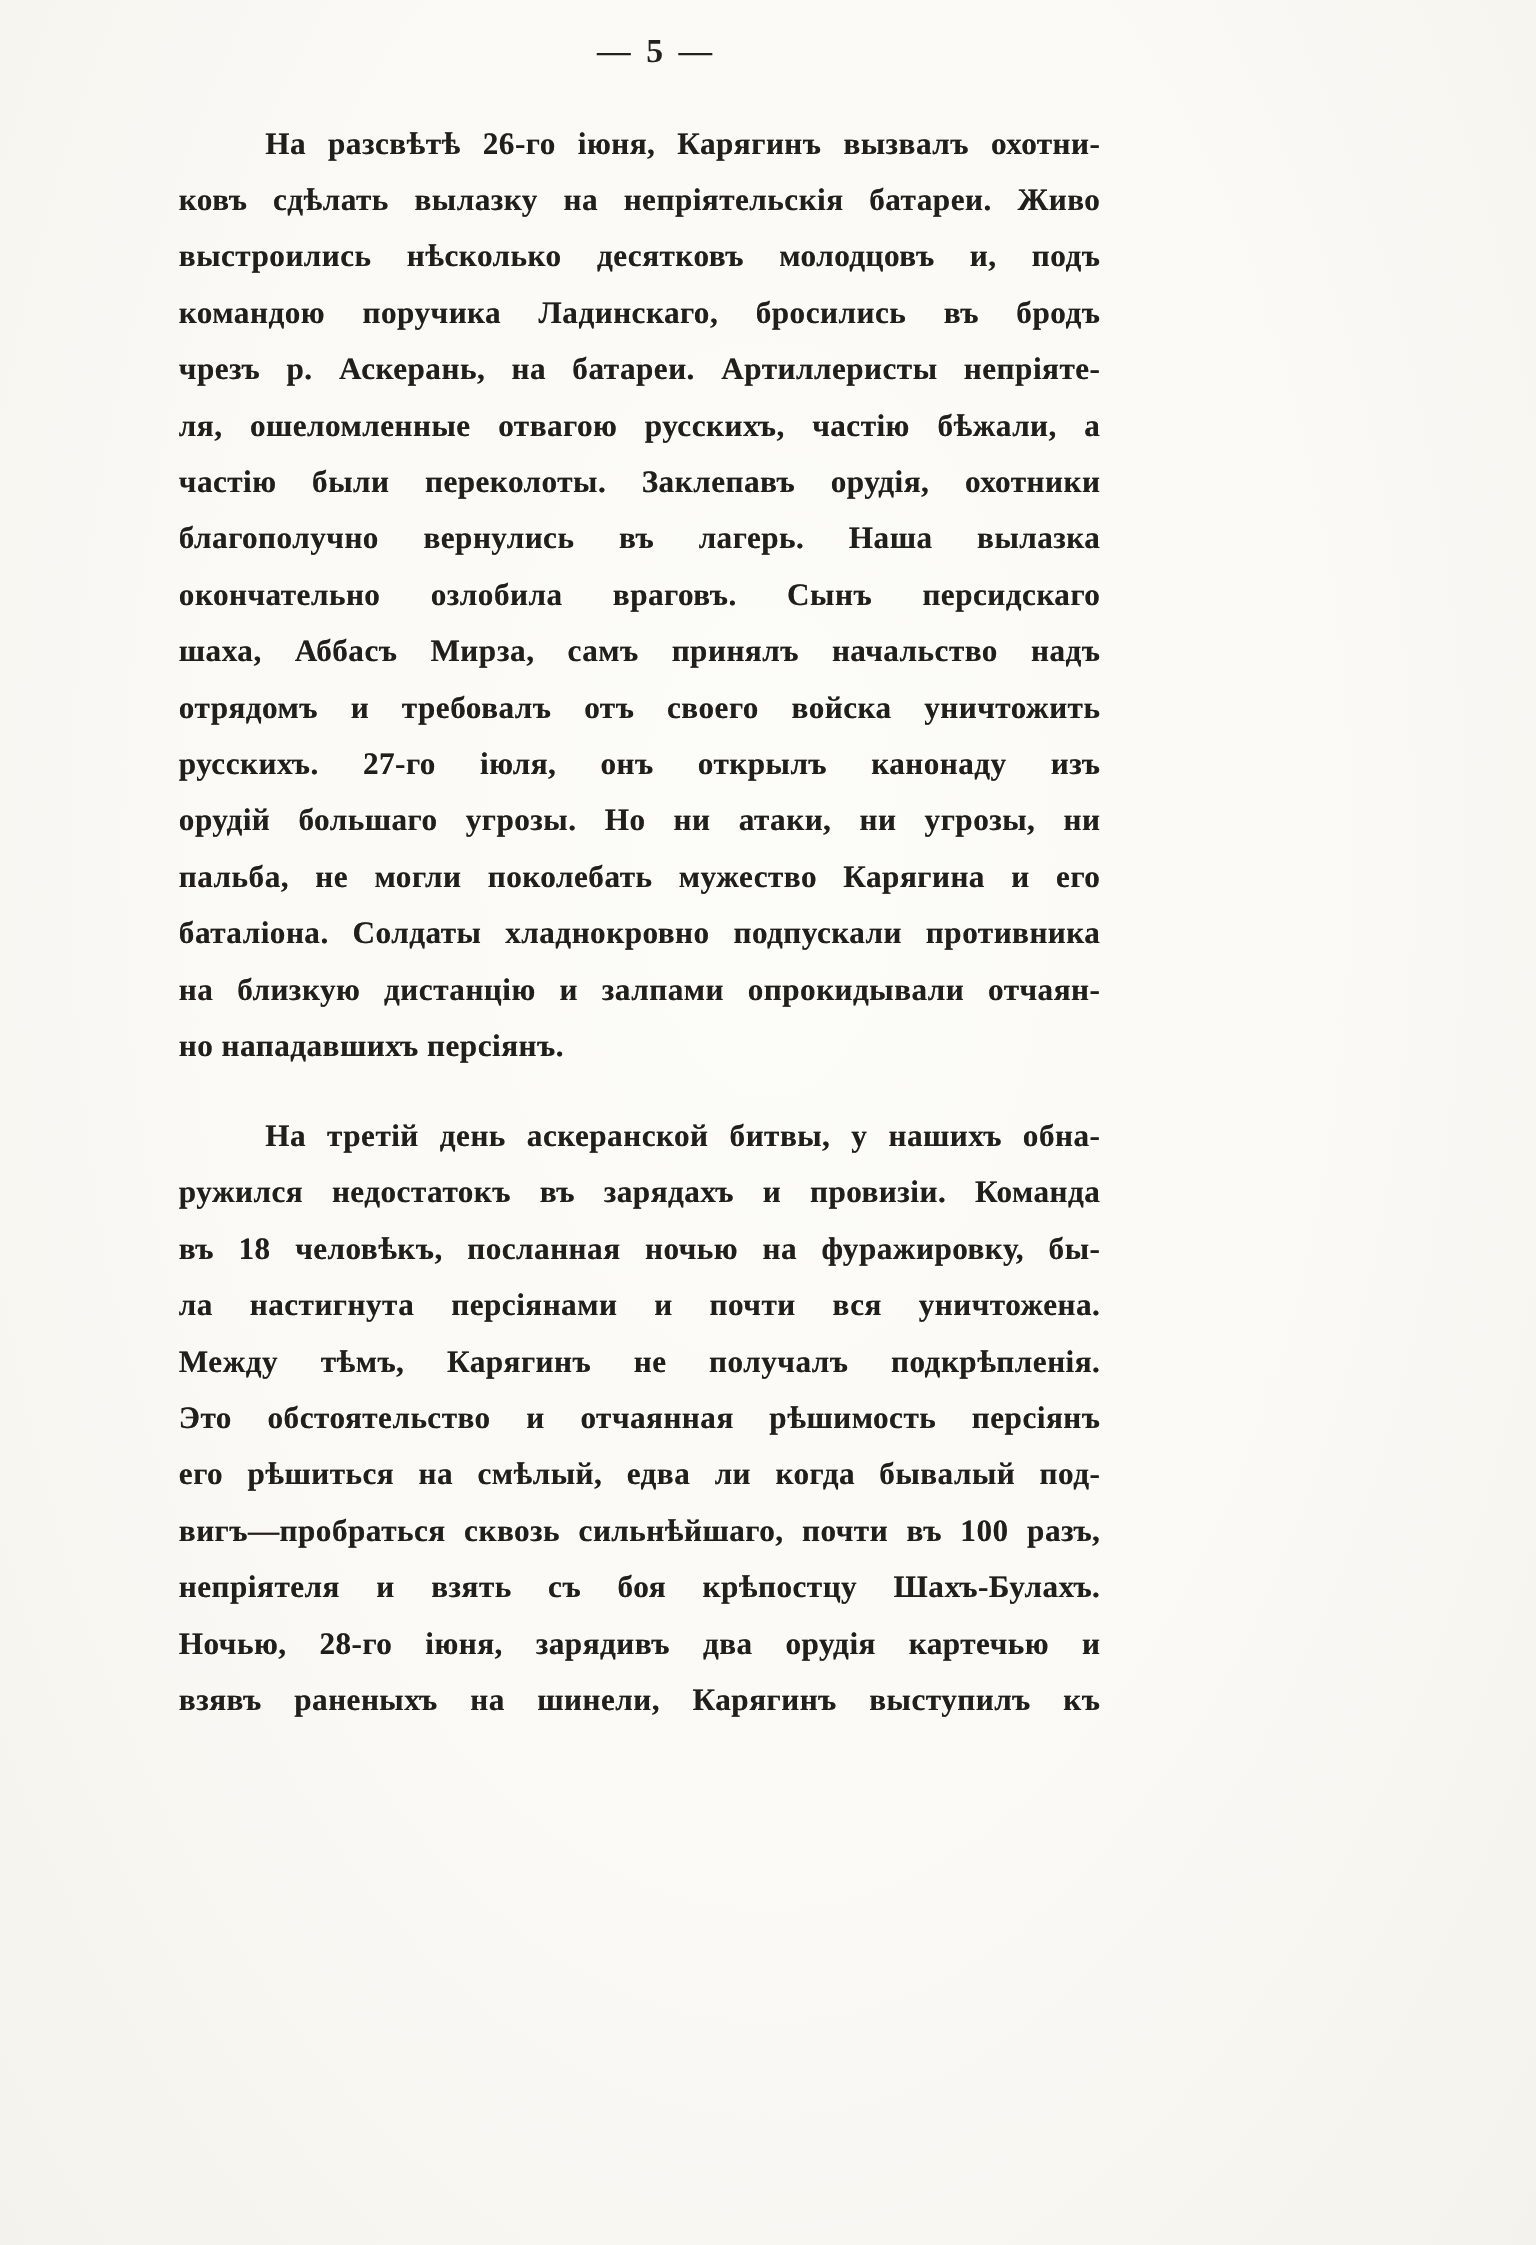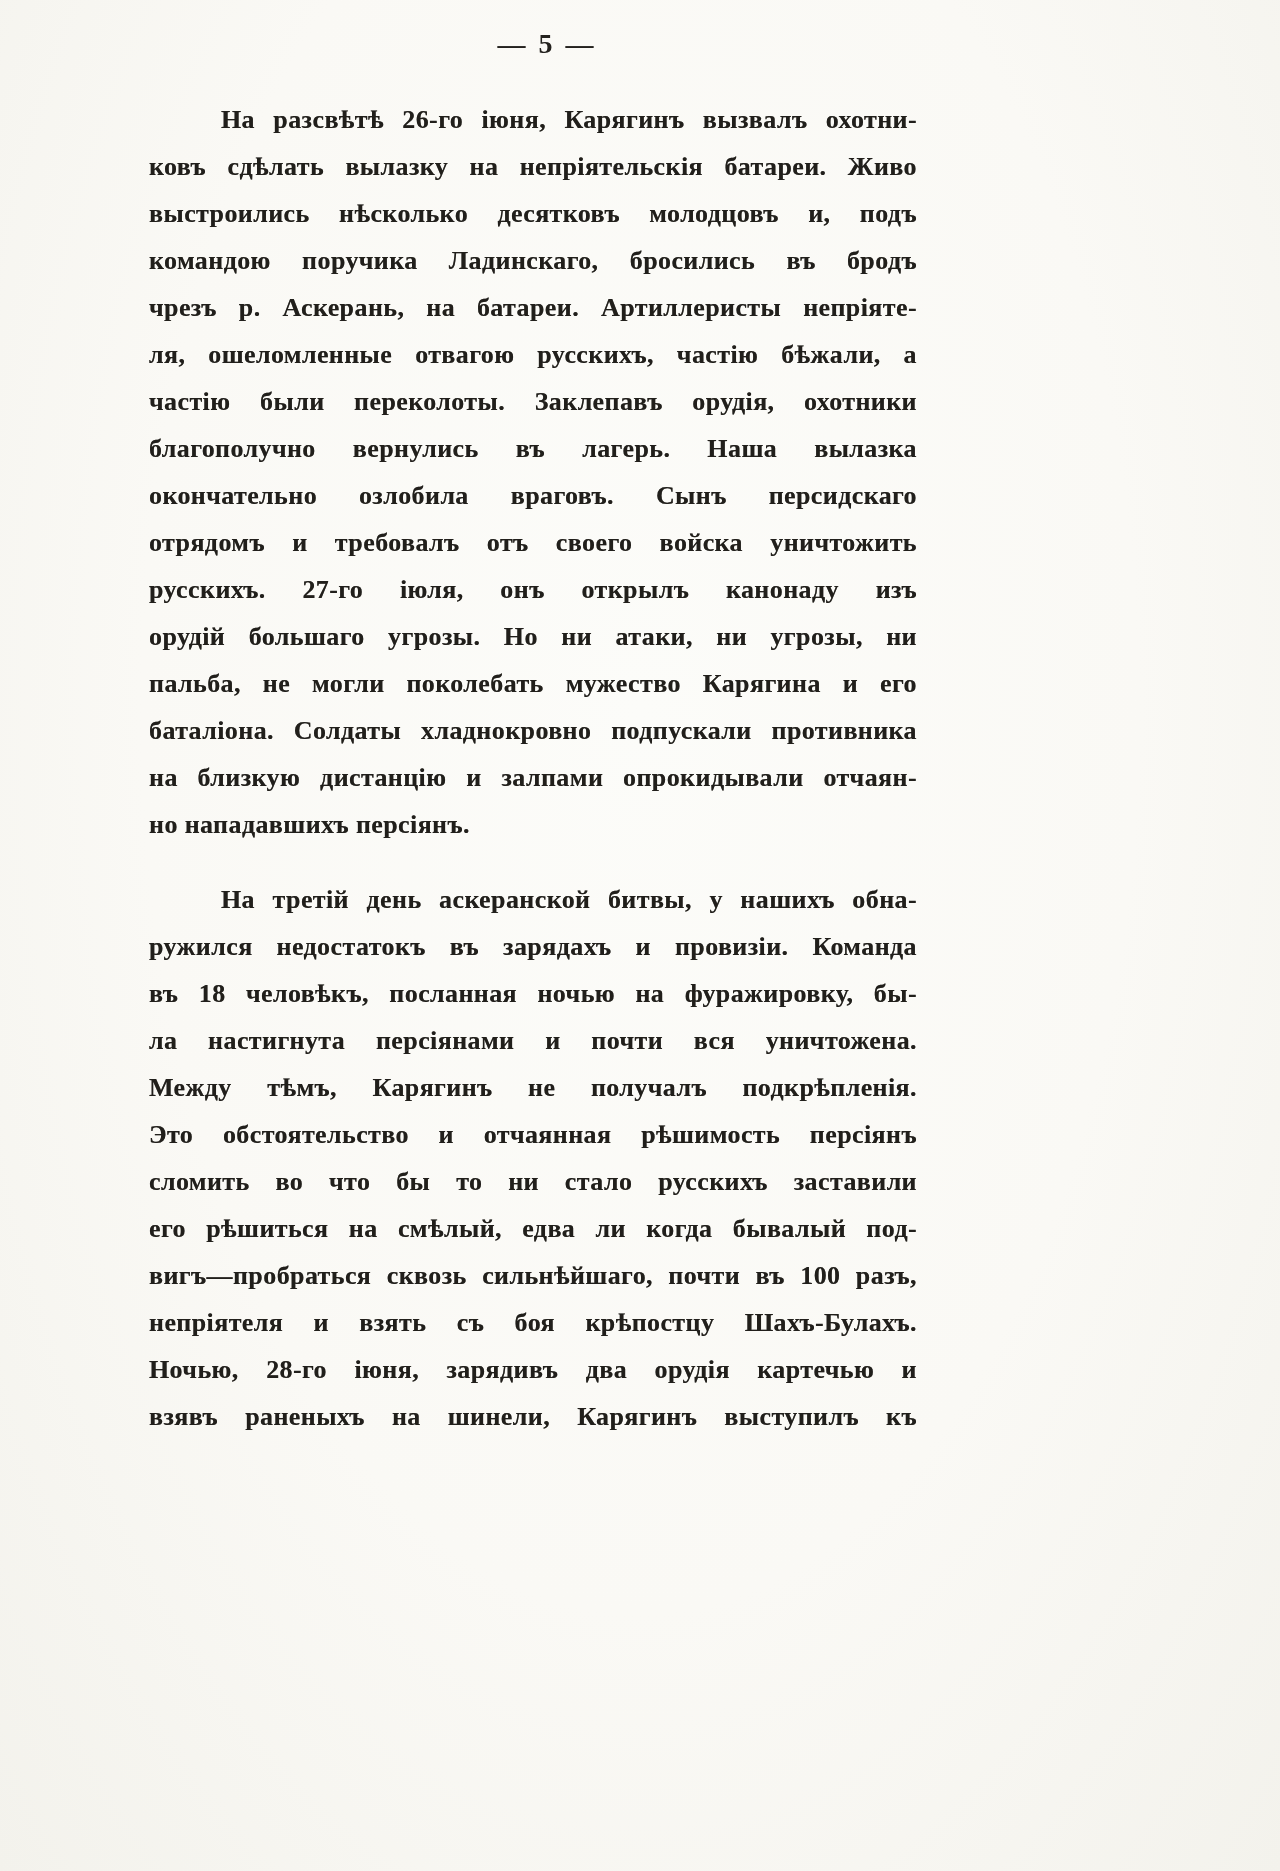--- a/index.html
+++ b/index.html
@@ -71,36 +71,36 @@
       <div class="paragraph">
         <div class="line first">На разсвѣтѣ 26-го іюня, Карягинъ вызвалъ охотни-</div>
         <div class="line">ковъ сдѣлать вылазку на непріятельскія батареи. Живо</div>
         <div class="line">выстроились нѣсколько десятковъ молодцовъ и, подъ</div>
         <div class="line">командою поручика Ладинскаго, бросились въ бродъ</div>
         <div class="line">чрезъ р. Аскерань, на батареи. Артиллеристы непріяте-</div>
         <div class="line">ля, ошеломленные отвагою русскихъ, частію бѣжали, а</div>
         <div class="line">частію были переколоты. Заклепавъ орудія, охотники</div>
         <div class="line">благополучно вернулись въ лагерь. Наша вылазка</div>
         <div class="line">окончательно озлобила враговъ. Сынъ персидскаго</div>
+        <div class="line">шаха, Аббасъ Мирза, самъ принялъ начальство надъ</div>
         <div class="line">отрядомъ и требовалъ отъ своего войска уничтожить</div>
         <div class="line">русскихъ. 27-го іюля, онъ открылъ канонаду изъ</div>
         <div class="line">орудій большаго угрозы. Но ни атаки, ни угрозы, ни</div>
         <div class="line">пальба, не могли поколебать мужество Карягина и его</div>
         <div class="line">баталіона. Солдаты хладнокровно подпускали противника</div>
         <div class="line">на близкую дистанцію и залпами опрокидывали отчаян-</div>
         <div class="line last-left">но нападавшихъ персіянъ.</div>
       </div>
       <div class="paragraph">
         <div class="line first">На третій день аскеранской битвы, у нашихъ обна-</div>
         <div class="line">ружился недостатокъ въ зарядахъ и провизіи. Команда</div>
         <div class="line">въ 18 человѣкъ, посланная ночью на фуражировку, бы-</div>
         <div class="line">ла настигнута персіянами и почти вся уничтожена.</div>
         <div class="line">Между тѣмъ, Карягинъ не получалъ подкрѣпленія.</div>
         <div class="line">Это обстоятельство и отчаянная рѣшимость персіянъ</div>
-        <div class="line">сломить во что бы то ни стало русскихъ заставили</div>
         <div class="line">его рѣшиться на смѣлый, едва ли когда бывалый под-</div>
         <div class="line">вигъ—пробраться сквозь сильнѣйшаго, почти въ 100 разъ,</div>
         <div class="line">непріятеля и взять съ боя крѣпостцу Шахъ-Булахъ.</div>
         <div class="line">Ночью, 28-го іюня, зарядивъ два орудія картечью и</div>
         <div class="line">взявъ раненыхъ на шинели, Карягинъ выступилъ къ</div>
       </div>
     </div>
 </div>
 
 </body></html>

